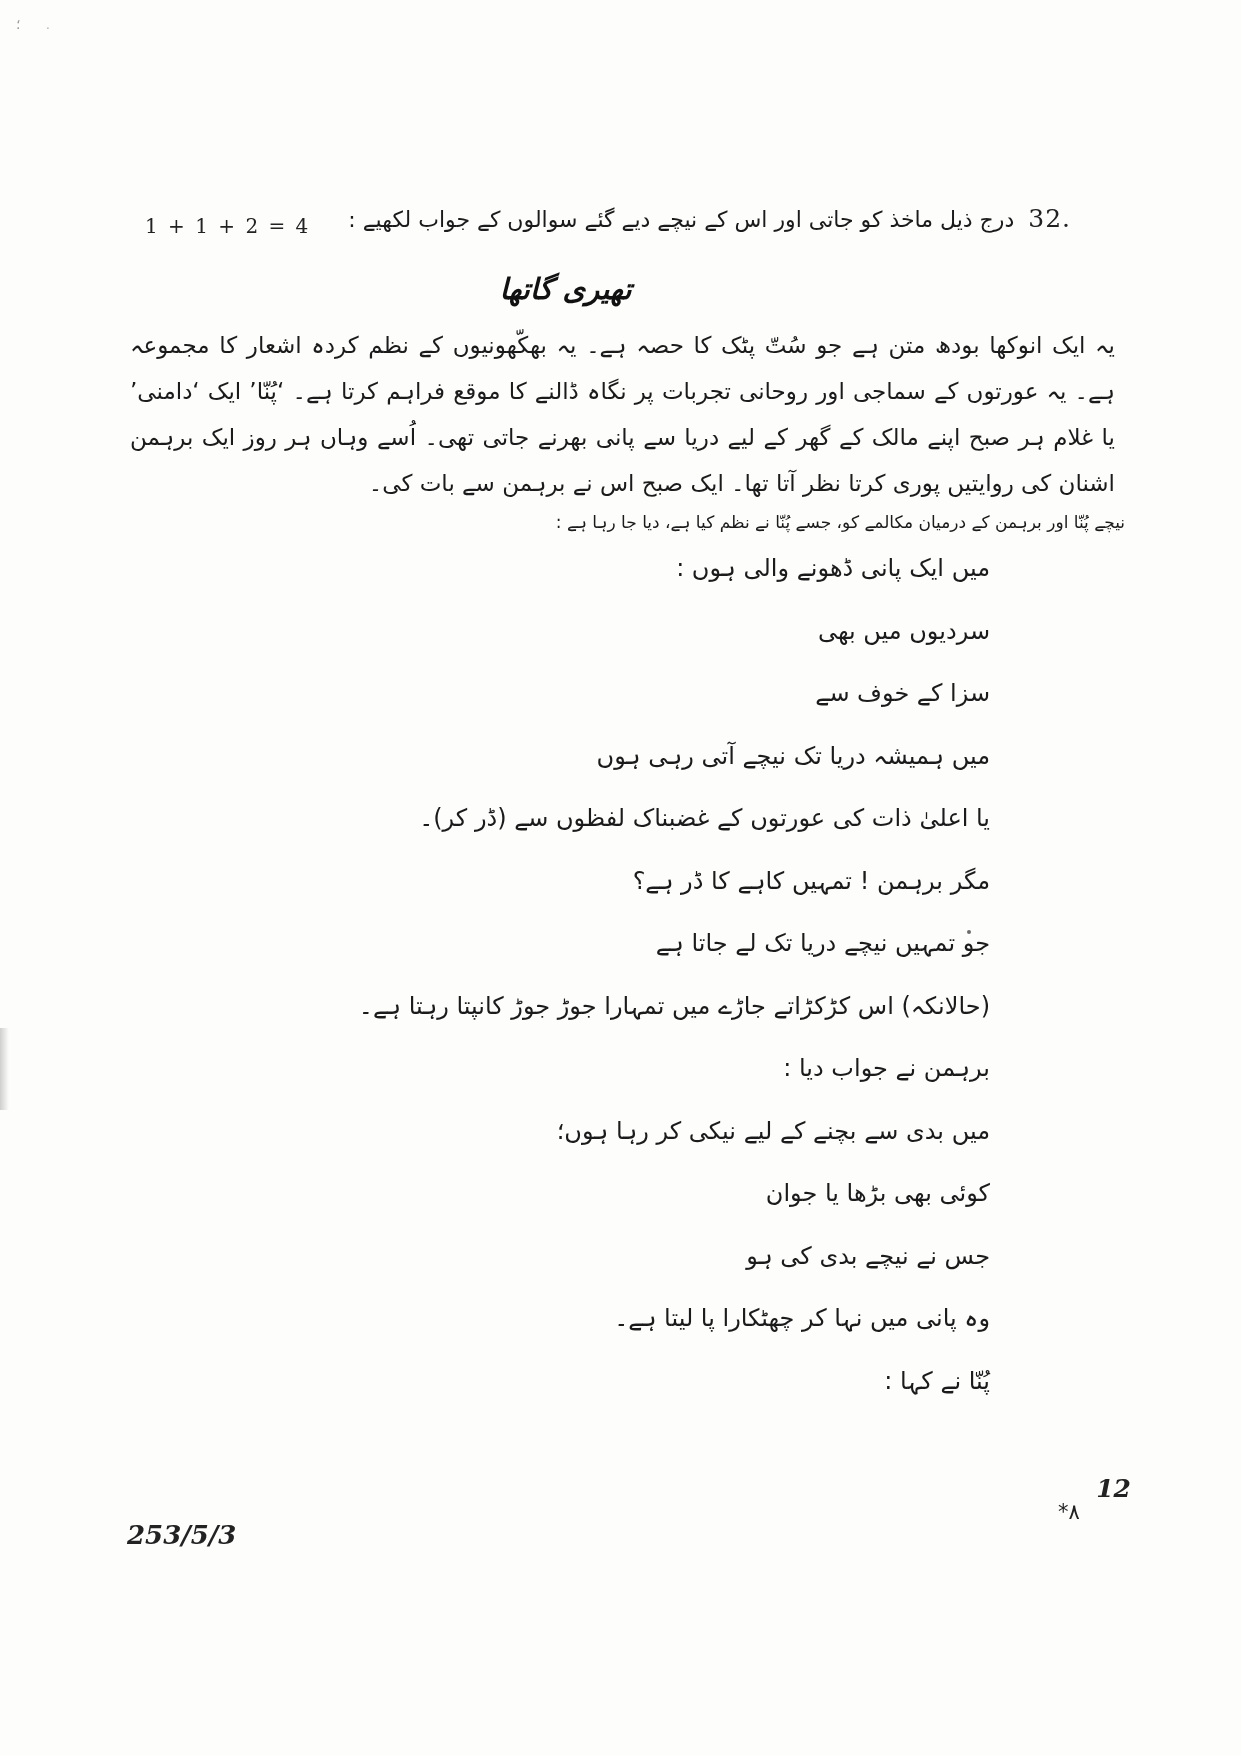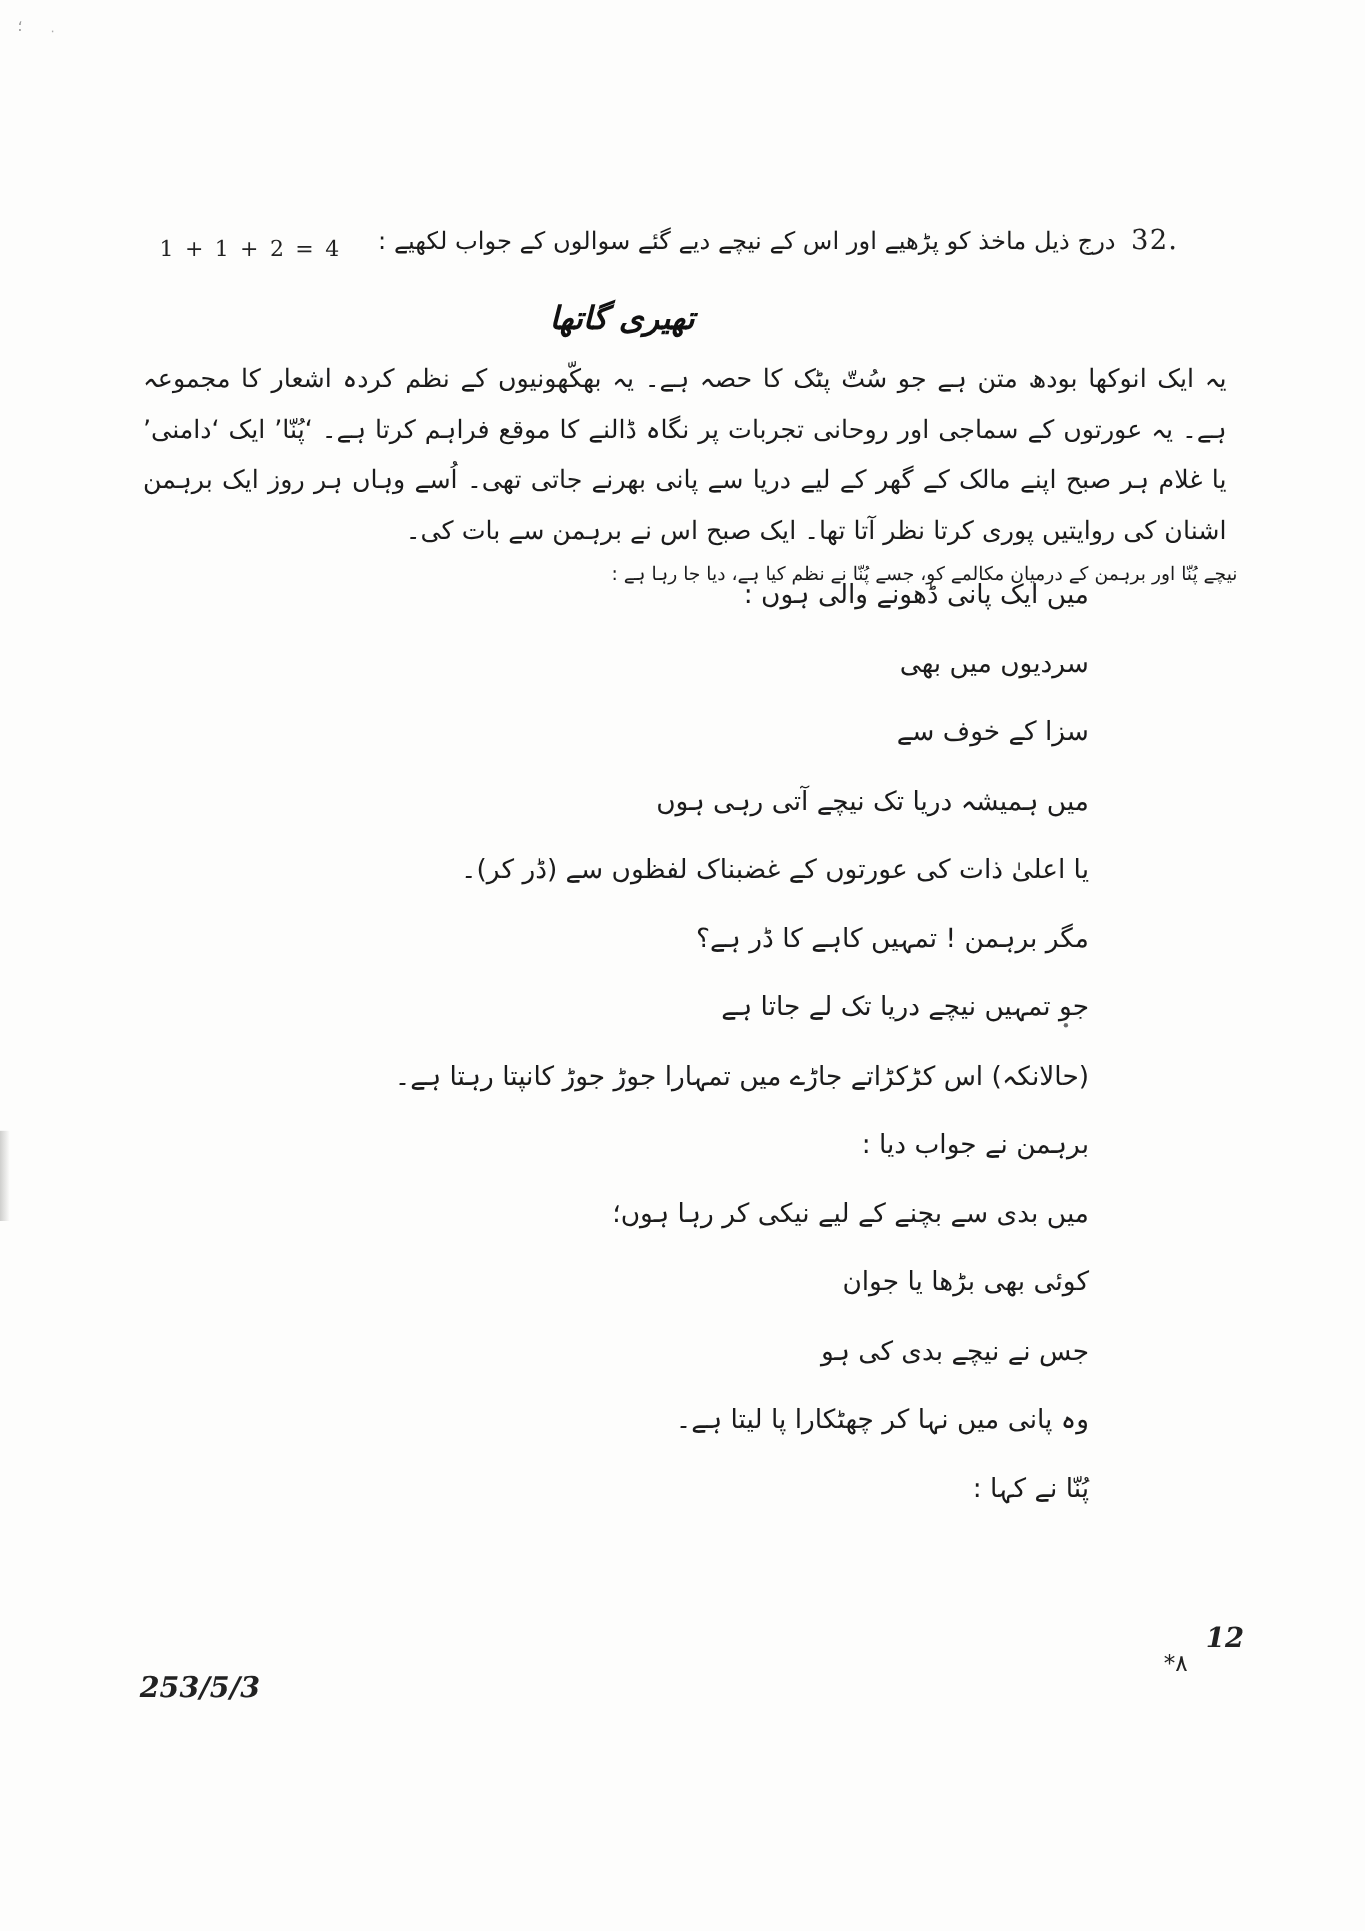--- a/index.html
+++ b/index.html
@@ -72,21 +72,21 @@
     direction:rtl;
     text-align:right;
     font-size:17px;
     line-height:44px;
     color:#1b1b1b;
     padding-left:10px;
   }
   
   .verses{
     position:absolute;
-    top:520px;left:130px;width:860px;
+    top:548px;left:130px;width:860px;
     direction:rtl;
     display:flex;
     flex-direction:column;
   }
   .verse{
     text-align:right;
     font-size:24px;
     line-height:40px;
     margin-bottom:22.5px;
     color:#1b1b1b;
@@ -143,21 +143,21 @@
 
 <div class="page">
 
   <span class="speck-a">؛</span>
   <span class="speck-b">·</span>
   <div class="edge-band"></div>
   <div class="stray-dot"></div>
 
   <div class="q-row">
     <span class="q-number">32.</span>
-    <span class="q-text" dir="rtl">درج ذیل ماخذ کو پڑھیے اور اس کے نیچے دیے گئے سوالوں کے جواب لکھیے :</span>
+    <span class="q-text" dir="rtl">درج ذیل ماخذ کو جاتی اور اس کے نیچے دیے گئے سوالوں کے جواب لکھیے :</span>
   </div>
   <div class="q-marks">1 + 1 + 2 = 4</div>
 
   <div class="passage-title" dir="rtl">تھیری گاتھا</div>
 
   <div class="passage-body" dir="rtl">یہ ایک انوکھا بودھ متن ہے جو سُتّ پٹک کا حصہ ہے۔ یہ بھکّھونیوں کے نظم کردہ اشعار کا مجموعہ ہے۔ یہ عورتوں کے سماجی اور روحانی تجربات پر نگاہ ڈالنے کا موقع فراہم کرتا ہے۔ ‘پُنّا’ ایک ‘دامنی’ یا غلام ہر صبح اپنے مالک کے گھر کے لیے دریا سے پانی بھرنے جاتی تھی۔ اُسے وہاں ہر روز ایک برہمن اشنان کی روایتیں پوری کرتا نظر آتا تھا۔ ایک صبح اس نے برہمن سے بات کی۔</div>
 
   <div class="dialogue-intro" dir="rtl">نیچے پُنّا اور برہمن کے درمیان مکالمے کو، جسے پُنّا نے نظم کیا ہے، دیا جا رہا ہے :</div>
 
   <div class="verses">

